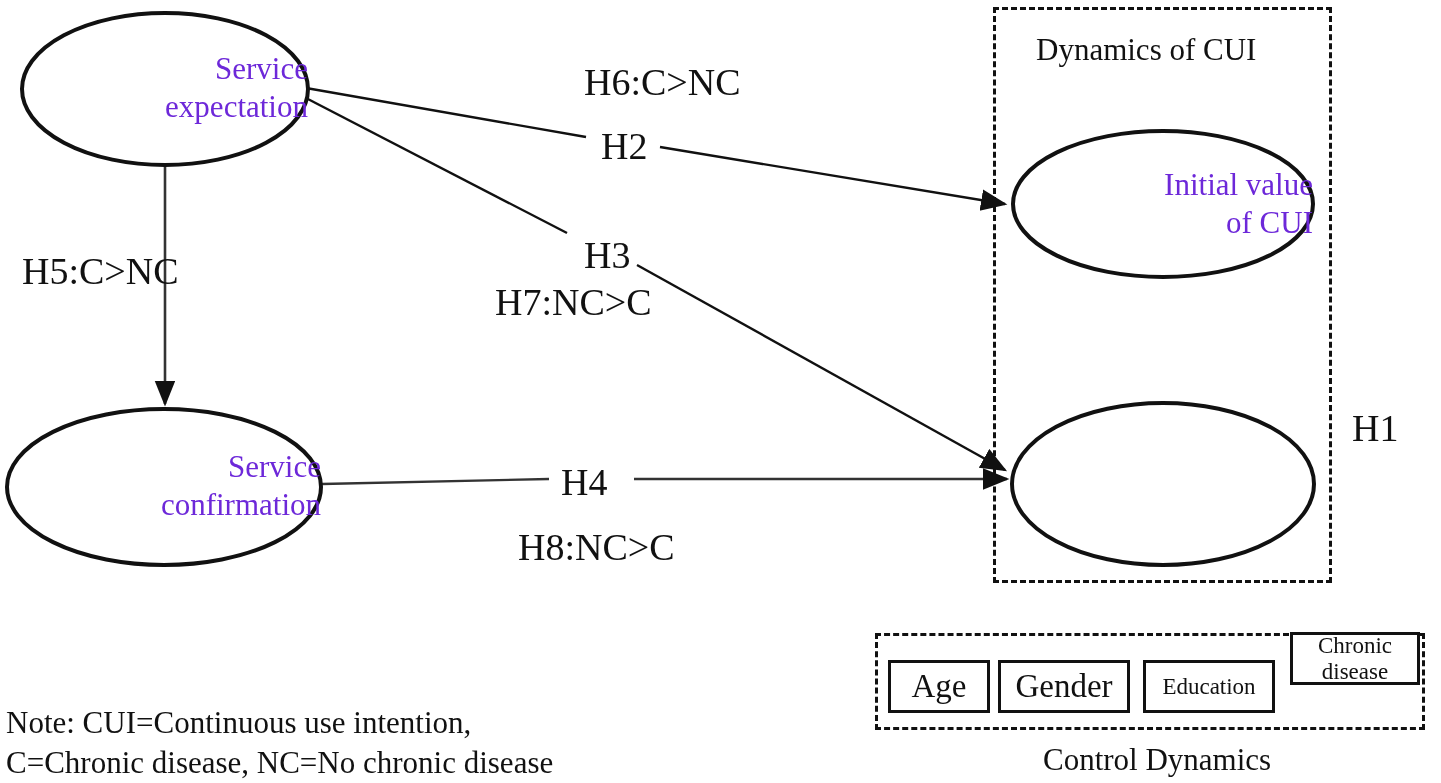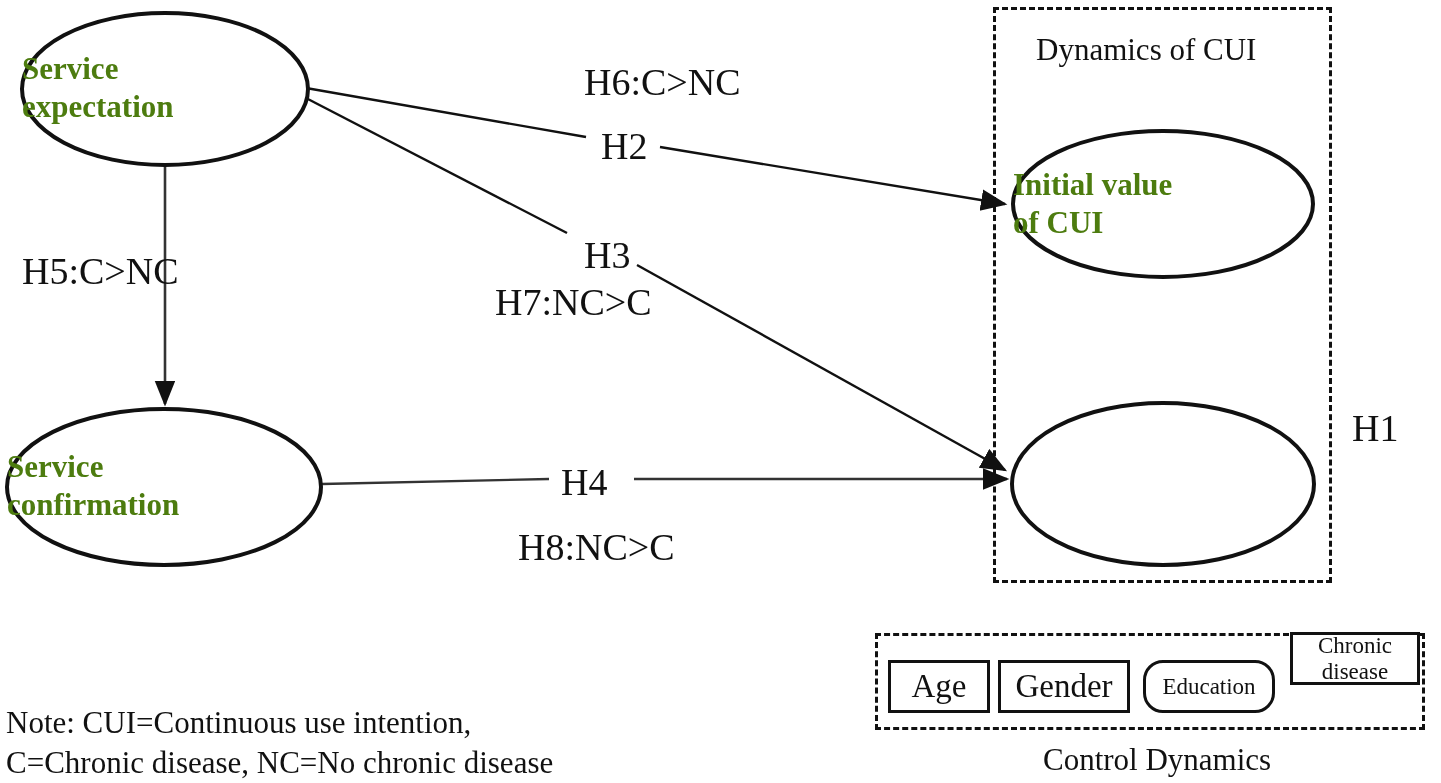--- a/index.html
+++ b/index.html
@@ -18,27 +18,26 @@
   }
   svg.layer {
     position: absolute;
     left: 0;
     top: 0;
     width: 1441px;
     height: 783px;
   }
   .node-label {
     position: absolute;
-    text-align: left;
+    text-align: right;
     font-size: 31px;
     line-height: 1.22;
-    color: #4d7c0f;
+    color: #6d28d9;
     pointer-events: none;
     white-space: pre-line;
-    font-weight: bold;
   }
   .edge-label {
     position: absolute;
     font-size: 38px;
     line-height: 1.15;
     color: #111111;
     white-space: nowrap;
   }
   .group-title {
     position: absolute;
@@ -93,21 +92,21 @@
 
   <div class="dashed-box" style="left:875px; top:633px; width:550px; height:97px;"></div>
   <div class="ctrl-label" style="left:1043px; top:742px;">Control Dynamics</div>
 
   <div class="ctrl-box" style="left:888px; top:660px; width:102px; height:53px;">
     <span>Age</span>
   </div>
   <div class="ctrl-box" style="left:998px; top:660px; width:132px; height:53px;">
     <span>Gender</span>
   </div>
-  <div class="ctrl-box small" style="left:1143px; top:660px; width:132px; height:53px;border-radius:20px;">
+  <div class="ctrl-box small" style="left:1143px; top:660px; width:132px; height:53px;">
     <span>Education</span>
   </div>
   <div class="ctrl-box small" style="left:1290px; top:632px; width:130px; height:53px;">
     <span>Chronic
 disease</span>
   </div>
 
   <svg class="layer" viewBox="0 0 1441 783">
     <defs>
       <marker id="arrowhead" markerWidth="11" markerHeight="11" refX="9" refY="4" orient="auto" markerUnits="strokeWidth">

